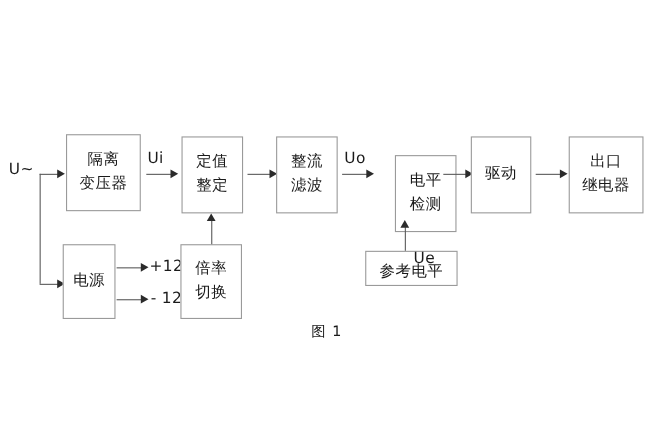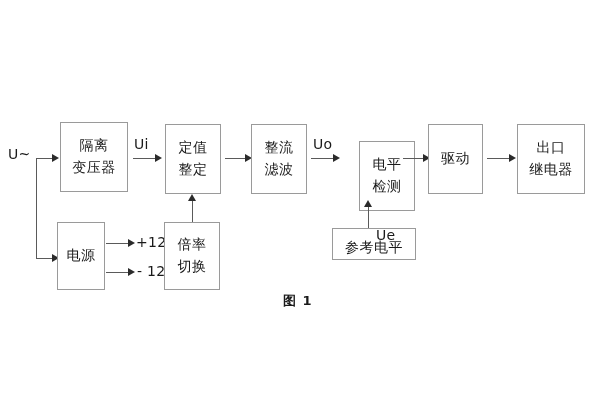--- a/index.html
+++ b/index.html
@@ -153,15 +153,15 @@
   <div class="arrow-u" style="left:188px; top:194px;"></div>
 
   <div class="box" style="left:332px; top:228px; width:84px; height:32px;justify-content:flex-end;">
     <span class="ln">参考电平</span>
   </div>
 
   <div class="vline" style="left:368px; top:206px; height:22px;"></div>
   <div class="arrow-u" style="left:364px; top:200px;"></div>
   <div class="label" style="left:376px; top:203px;margin-top:24px;">Ue</div>
 
-  <div class="caption" style="left:283px; top:292px;font-weight:bold;">图 1</div>
+  <div class="caption" style="left:283px; top:292px;">图 1</div>
 
 </div>
 
 </body></html>

